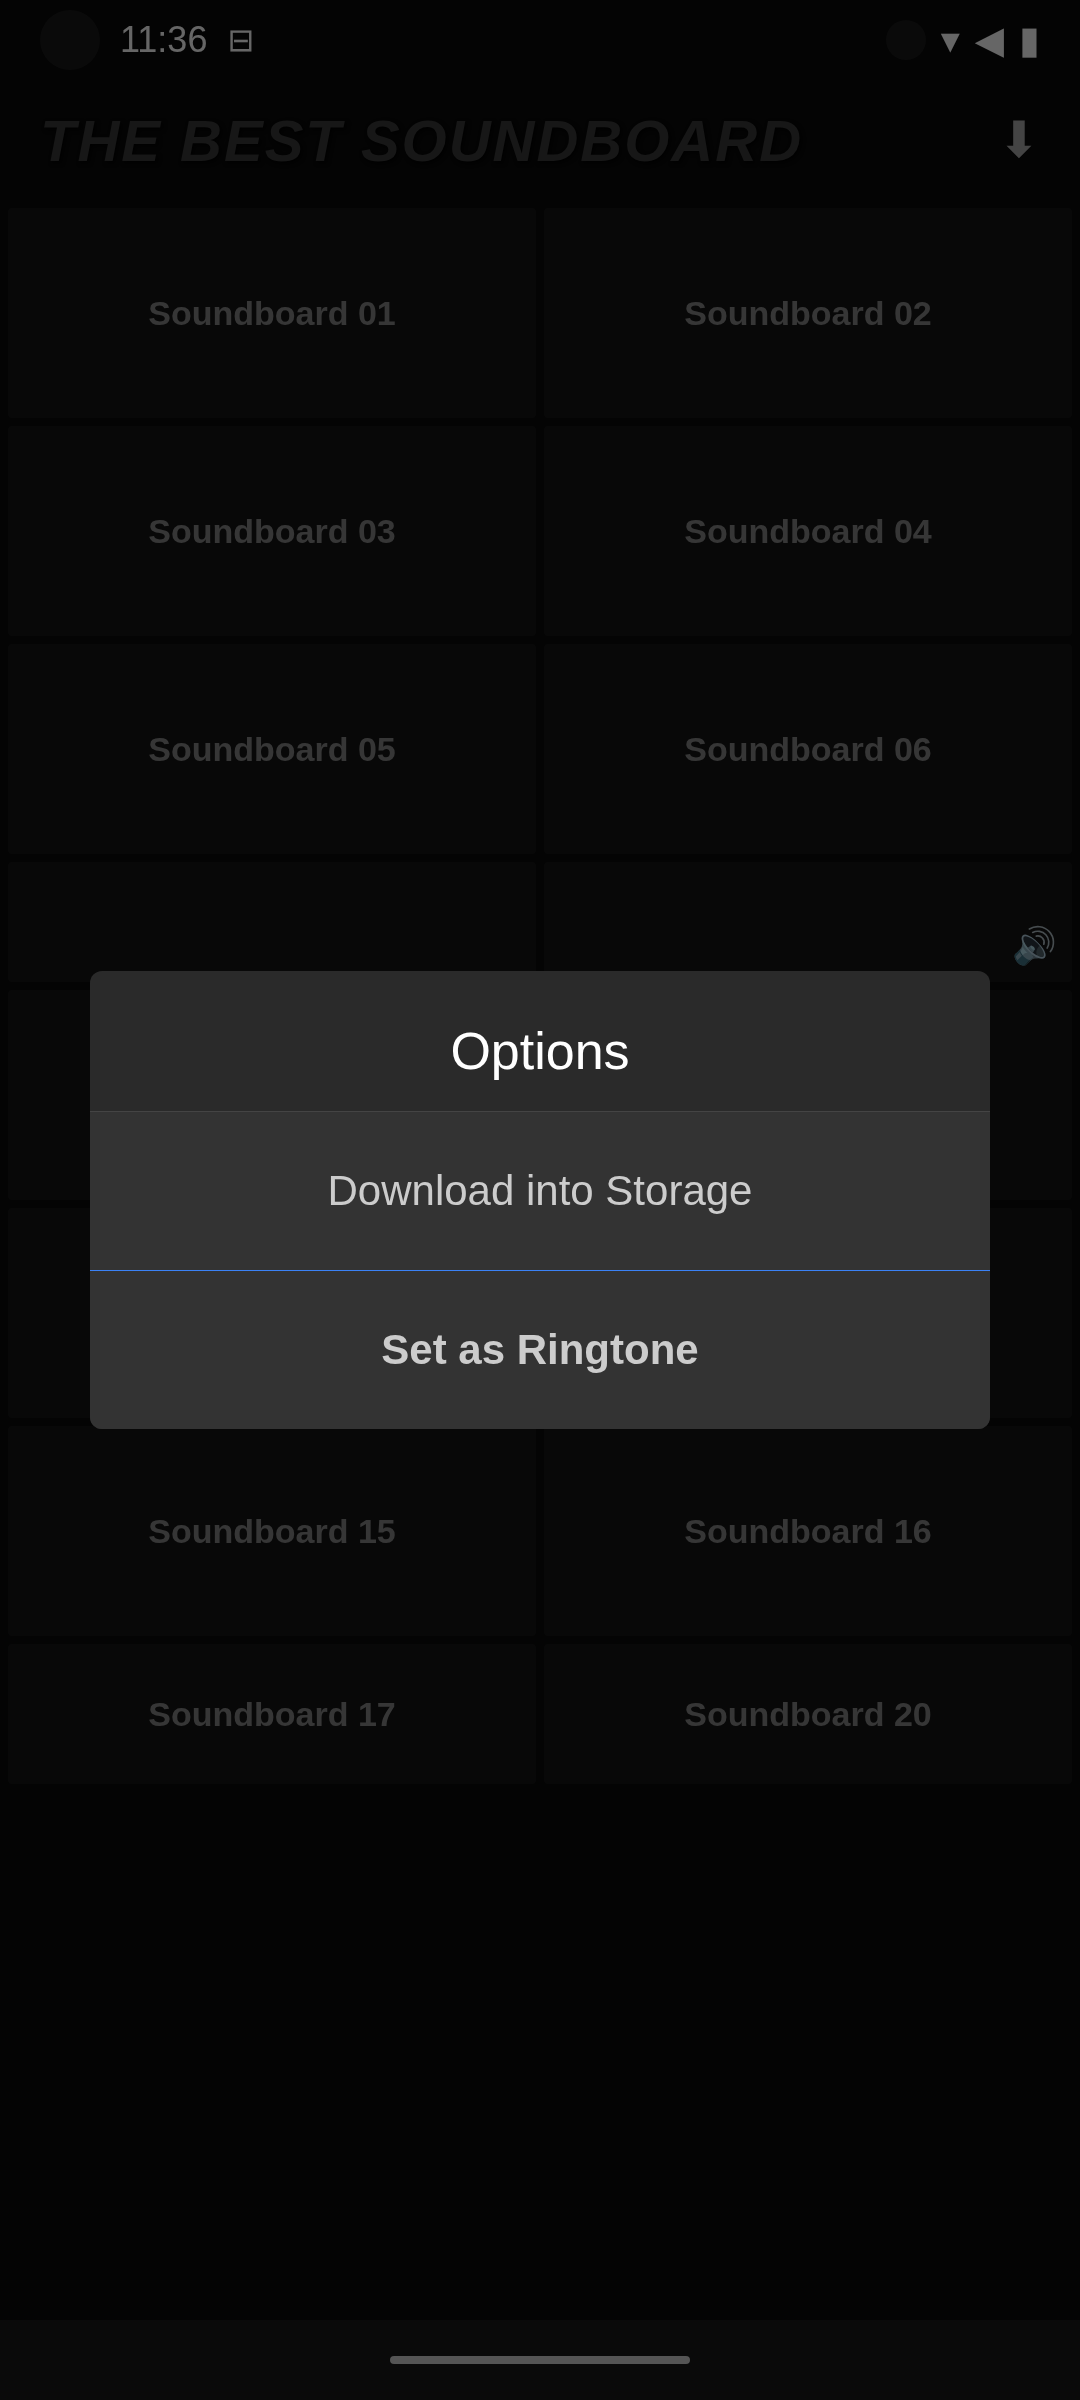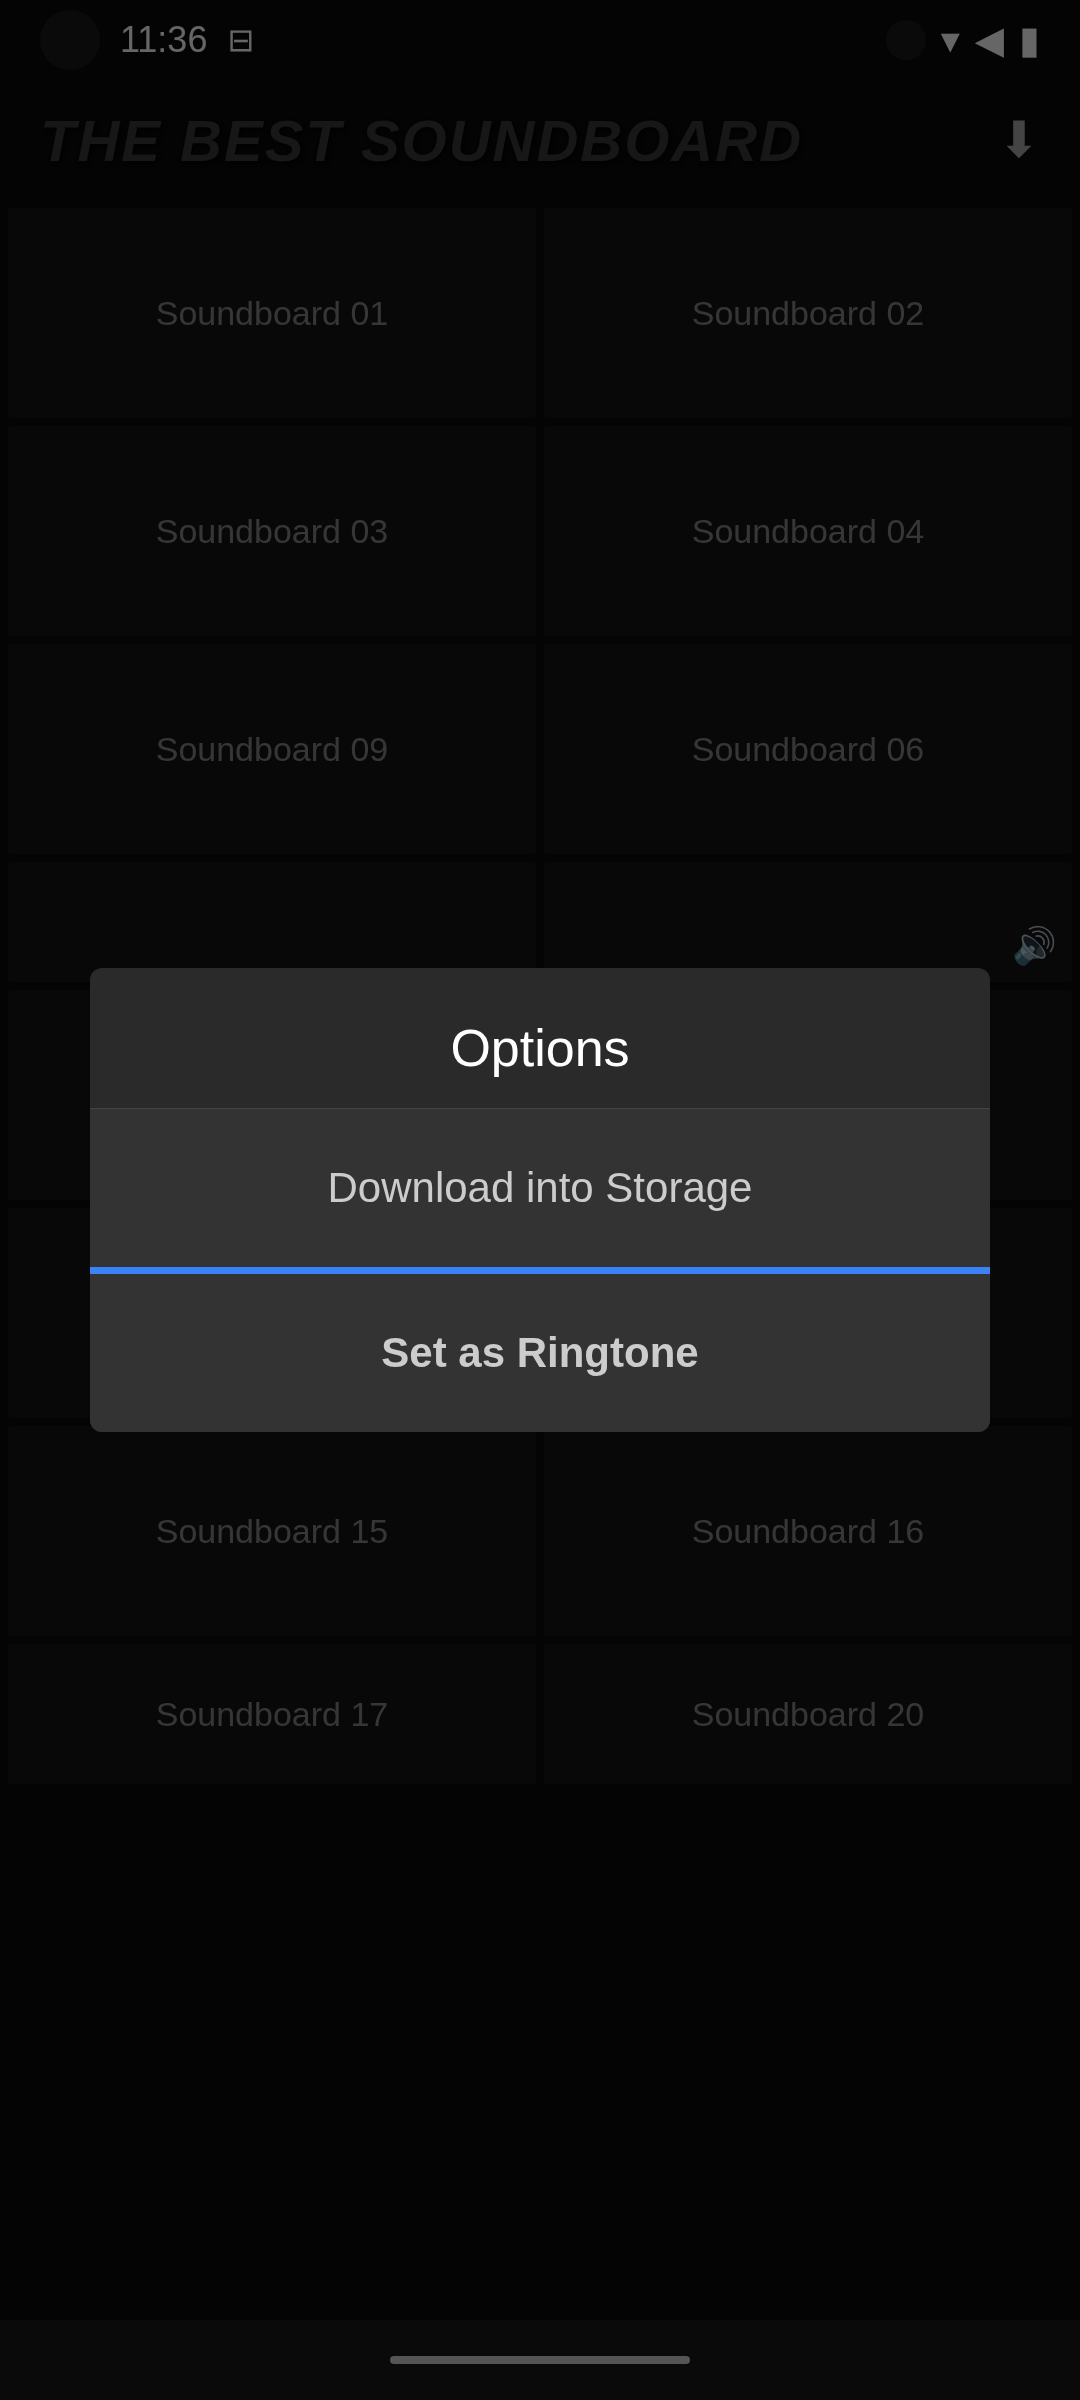--- a/index.html
+++ b/index.html
@@ -114,20 +114,21 @@
       justify-content: center;
       border-radius: 4px;
       cursor: pointer;
       position: relative;
     }
 
     .grid-item-label {
       color: #888888;
       font-size: 34px;
       text-align: center;
+      font-weight: bold;
     }
 
     .grid-item .volume-icon {
       position: absolute;
       bottom: 15px;
       right: 15px;
       color: #4a8a4a;
       font-size: 36px;
     }
 
@@ -166,21 +167,21 @@
       font-size: 52px;
       font-weight: 400;
     }
 
     .modal-option {
       display: block;
       width: 100%;
       padding: 55px 40px;
       background: #333333;
       border: none;
-      border-bottom: 7px solid #3b82f6;
+      border-bottom: 1px solid #3b82f6;
       color: #cccccc;
       font-size: 42px;
       text-align: center;
       cursor: pointer;
       text-decoration: none;
     }
 
     .modal-option:last-child {
       border-bottom: none;
       font-weight: bold;
@@ -239,21 +240,21 @@
   </div>
 
   <div class="grid-item">
     <span class="grid-item-label">Soundboard 03</span>
   </div>
   <div class="grid-item">
     <span class="grid-item-label">Soundboard 04</span>
   </div>
 
   <div class="grid-item">
-    <span class="grid-item-label">Soundboard 09</span>
+    <span class="grid-item-label">Soundboard 05</span>
   </div>
   <div class="grid-item">
     <span class="grid-item-label">Soundboard 06</span>
   </div>
 
   <div class="grid-item" style="height:120px;">
     <span class="grid-item-label"></span>
   </div>
   <div class="grid-item" style="height:120px;">
     <span class="grid-item-label"></span>

